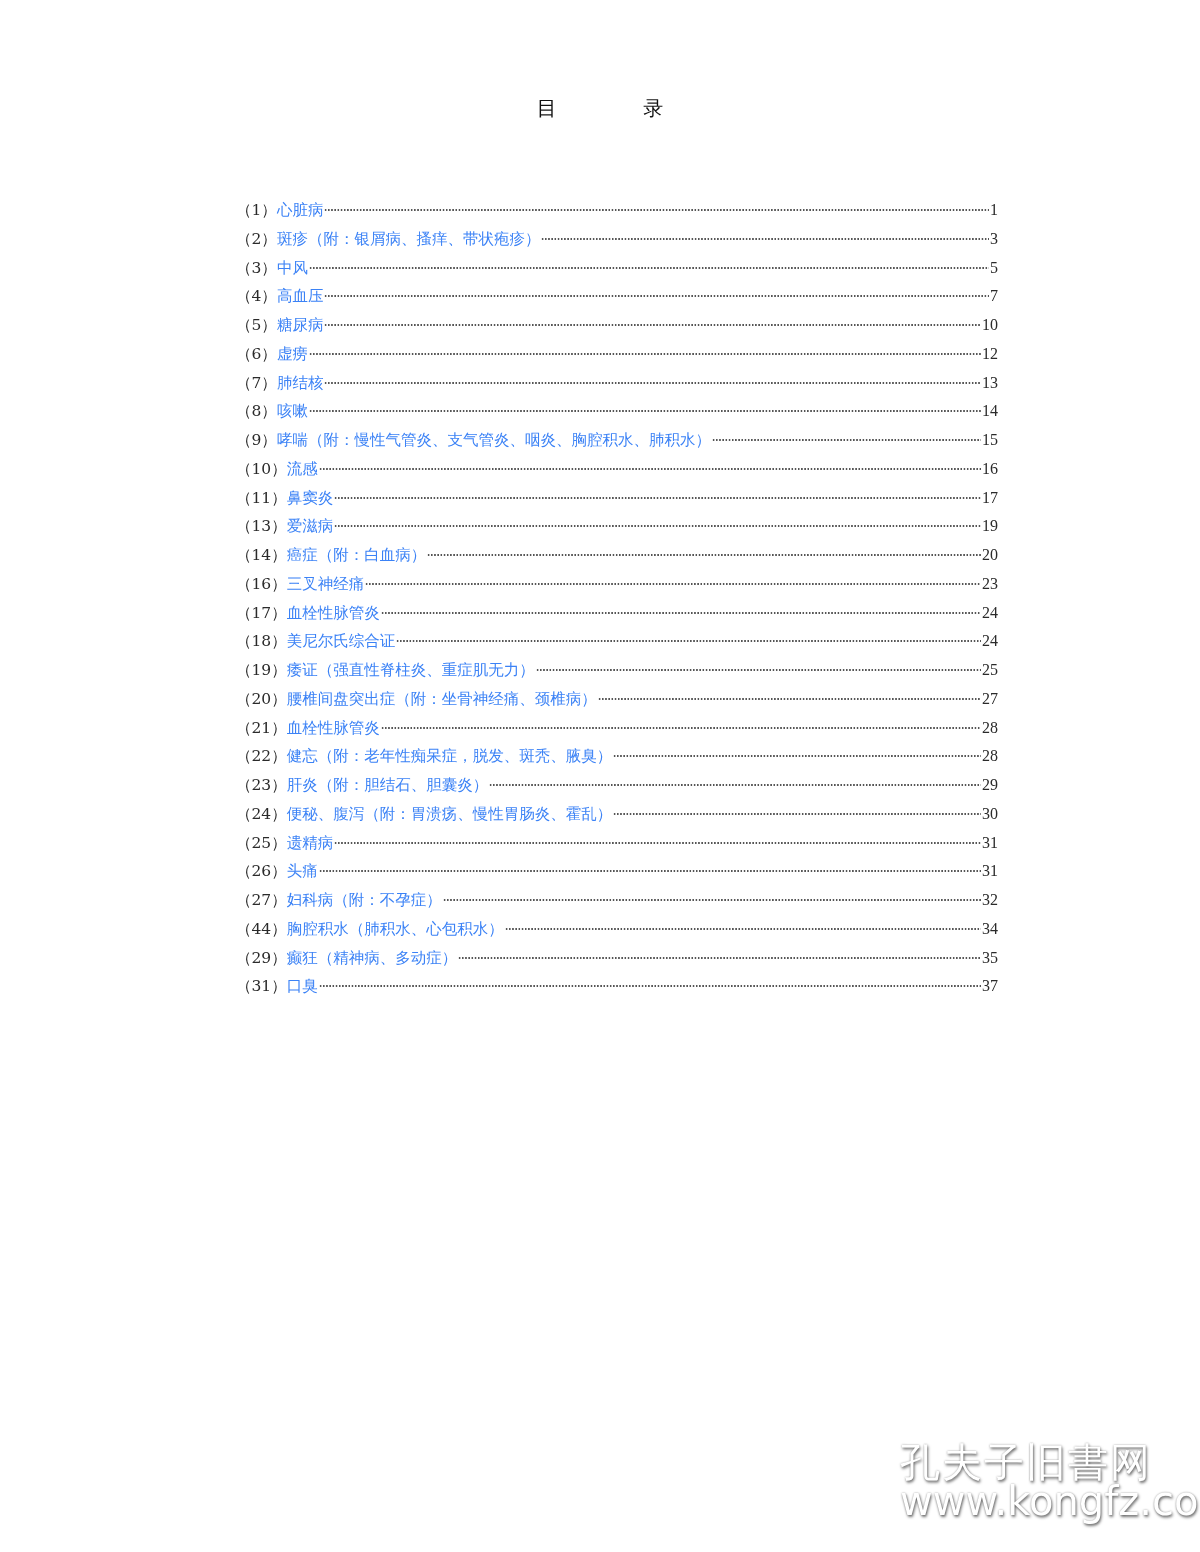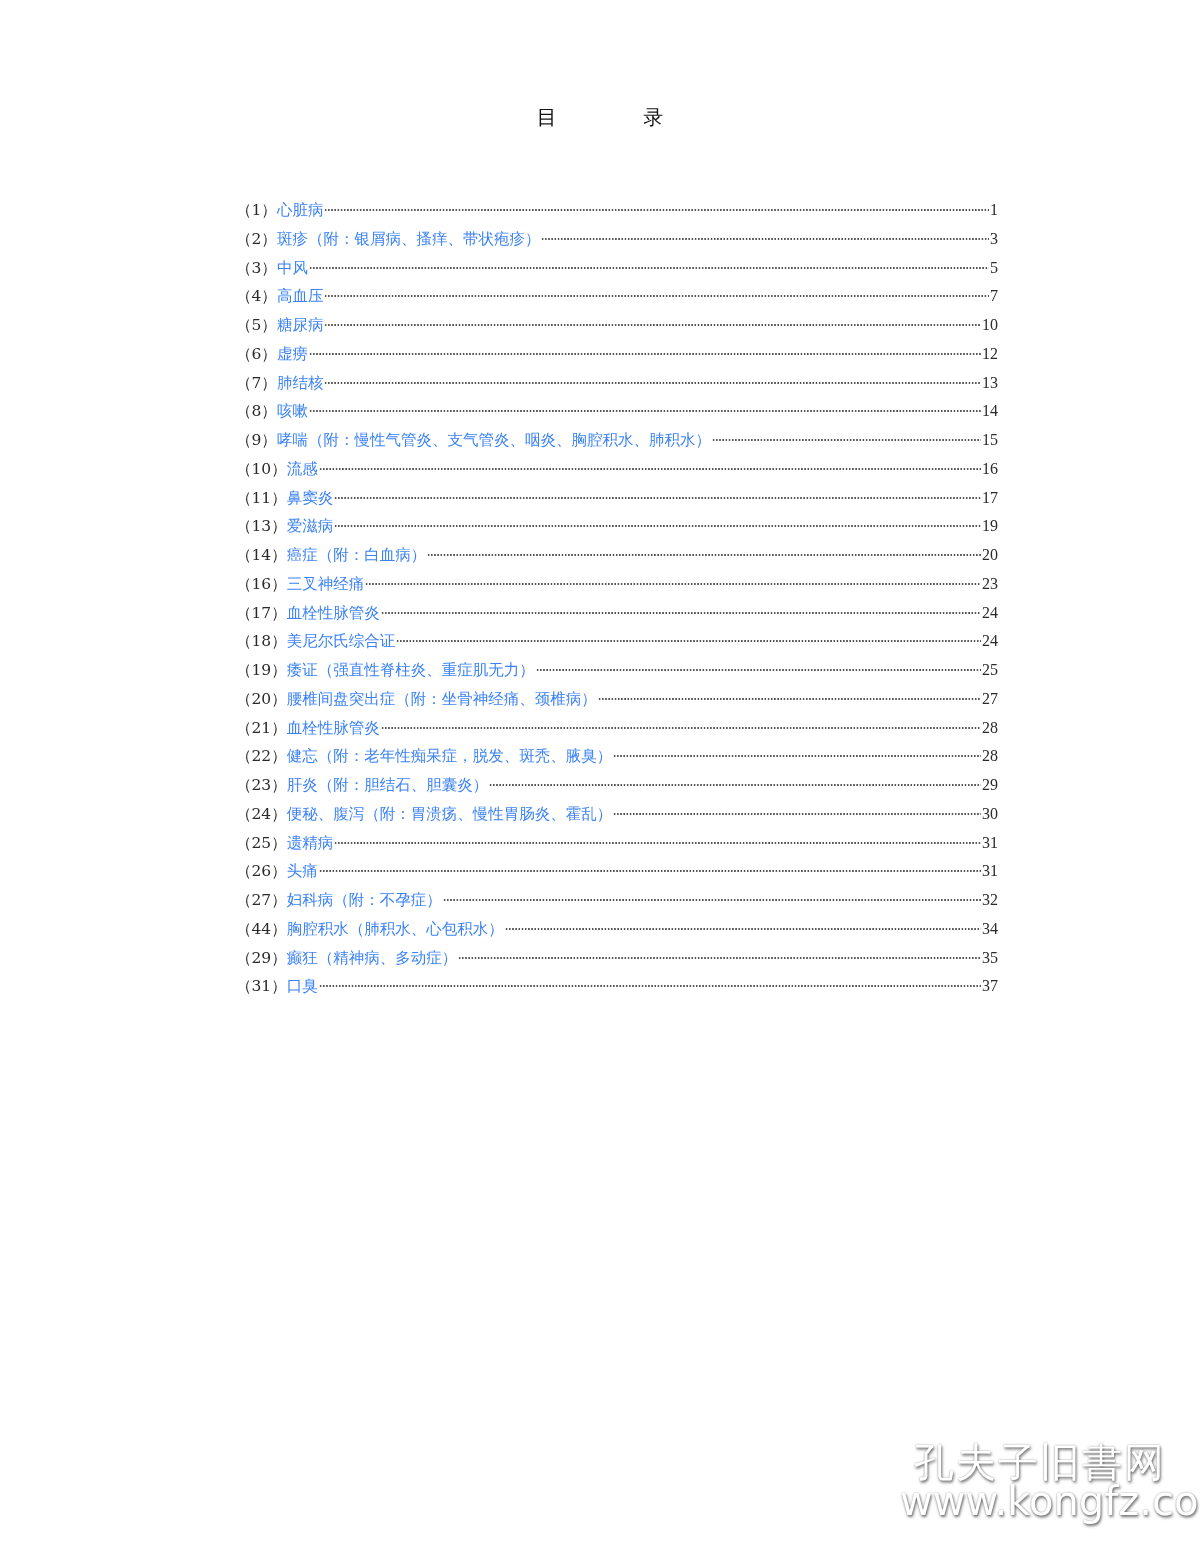--- a/index.html
+++ b/index.html
@@ -10,21 +10,21 @@
     body {
       width: 1200px;
       height: 1552px;
       position: relative;
       overflow: hidden;
       font-family: "DejaVu Serif", "Liberation Serif", serif;
       color: #1a1a1a;
     }
     .page-title {
       position: absolute;
-      top: 104px;
+      top: 95px;
       left: 0;
       width: 1200px;
       text-align: center;
       font-family: "DejaVu Sans", "Liberation Sans", sans-serif;
       font-size: 20px;
       letter-spacing: 40px;
       padding-left: 40px;
       box-sizing: border-box;
       color: #111;
     }
@@ -66,21 +66,21 @@
       font-family: "Liberation Serif", "DejaVu Serif", serif;
       font-size: 16px;
       color: #2a2a2a;
       text-align: right;
     }
     .watermark {
       position: absolute;
       left: 900px;
       top: 1440px;
       width: 280px;
-      text-align: center;
+      text-align: left;
       color: #ffffff;
       text-shadow: 1px 2px 3px rgba(0,0,0,0.55), 0 0 2px rgba(0,0,0,0.35);
     }
     .watermark-cn {
       font-family: "DejaVu Serif", serif;
       font-size: 40px;
       line-height: 44px;
       letter-spacing: 2px;
     }
     .watermark-url {

